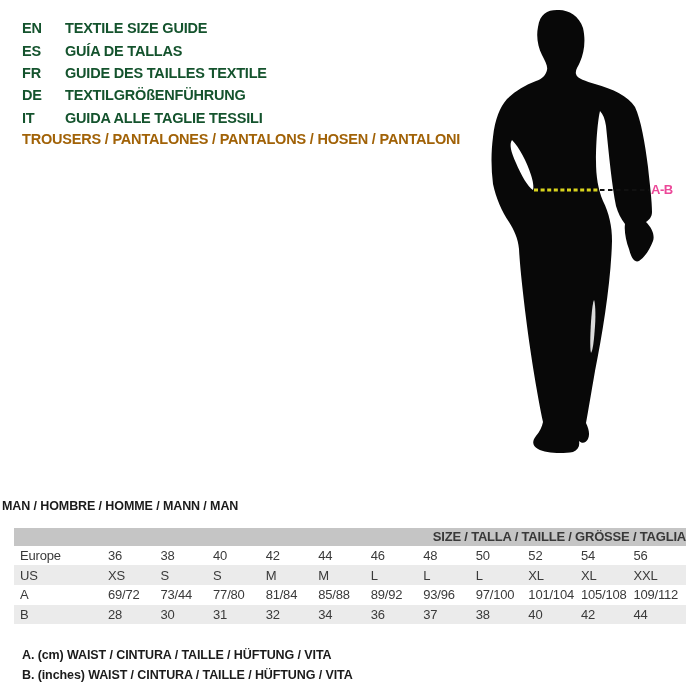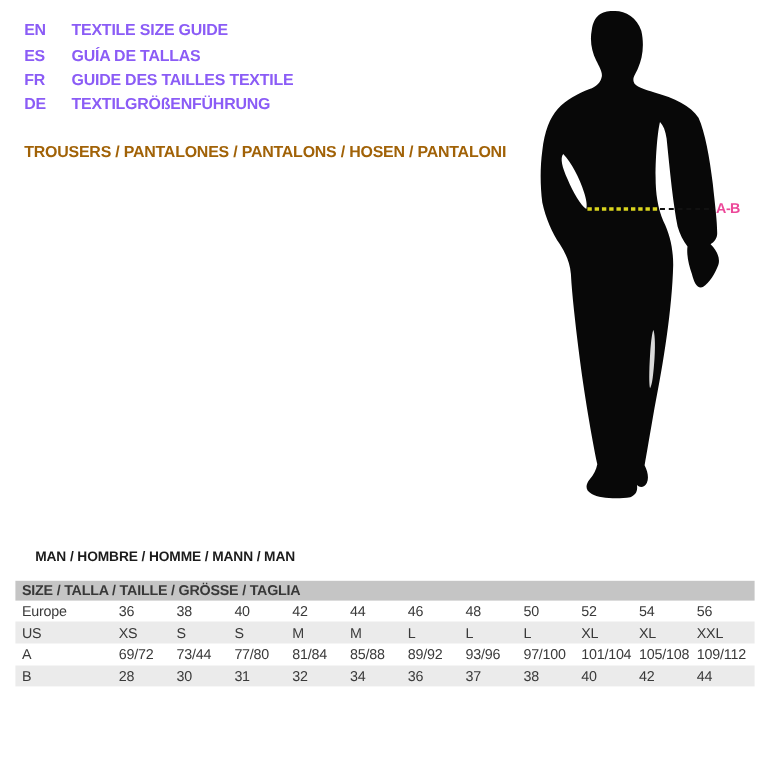--- a/index.html
+++ b/index.html
@@ -4,40 +4,40 @@
 <style>
   html, body { margin:0; padding:0; overflow:hidden; }
   body {
     width:700px; height:700px; background:#ffffff;
     font-family:"Liberation Sans","DejaVu Sans",sans-serif;
     -webkit-font-smoothing:antialiased;
   }
   .canvas { position:relative; width:700px; height:700px; background:#ffffff; overflow:hidden; }
 
   
-  .lang-block { position:absolute; left:22px; top:17px; color:#8b5cf6; }
+  .lang-block { position:absolute; left:22px; top:17px; color:#14532d; }
   .lang-row { display:flex; height:22.4px; align-items:center;
               font-size:14.5px; font-weight:700; letter-spacing:-0.2px; white-space:nowrap; }
   .lang-code { width:43px; flex:0 0 43px; }
 
   .category-title { position:absolute; left:22px; top:131px; font-size:14.5px;
                     font-weight:700; letter-spacing:-0.2px; color:#a16207; white-space:nowrap; }
 
   
   .figure-svg { position:absolute; left:0; top:0; width:700px; height:700px; pointer-events:none; }
   .ab-label { position:absolute; left:651px; top:182px; font-size:13px; font-weight:700;
               letter-spacing:-0.5px; color:#ec4899; white-space:nowrap; }
 
-  .man-title { position:absolute; left:32px; top:499px; font-size:12.5px; font-weight:700;
+  .man-title { position:absolute; left:2px; top:499px; font-size:12.5px; font-weight:700;
                letter-spacing:-0.1px; color:#1b1b1b; white-space:nowrap; }
 
   
   .size-table { position:absolute; left:14px; top:528px; width:672px; color:#3a3a3a; }
   .thead { height:17.5px; line-height:17.5px; background:#c5c5c5; padding-left:6px;
-           font-size:13px; font-weight:600; letter-spacing:-0.2px; color:#383838; white-space:nowrap; }
+           font-size:13px; font-weight:600; letter-spacing:-0.2px; color:#383838; white-space:nowrap;text-align:right; }
   .trow { display:grid; grid-template-columns:94px repeat(11, 1fr); height:19.7px;
           align-items:center; font-size:13px; letter-spacing:-0.2px; }
   .trow.stripe { background:#ebebeb; }
   .tlabel { padding-left:6px; text-align:left; }
   .tcell { text-align:left; }
 
   .footnotes { position:absolute; left:22px; top:645px; font-size:12.5px; font-weight:700;
                line-height:20px; color:#1b1b1b; white-space:nowrap; letter-spacing:-0.1px; }
 </style>
 </head>
@@ -54,20 +54,24 @@
       <span class="lang-code">ES</span>
       <span class="lang-label">GUÍA DE TALLAS</span>
     </div>
     <div class="lang-row">
       <span class="lang-code">FR</span>
       <span class="lang-label">GUIDE DES TAILLES TEXTILE</span>
     </div>
     <div class="lang-row">
       <span class="lang-code">DE</span>
       <span class="lang-label">TEXTILGRÖßENFÜHRUNG</span>
+    </div>
+    <div class="lang-row">
+      <span class="lang-code">IT</span>
+      <span class="lang-label">GUIDA ALLE TAGLIE TESSILI</span>
     </div>
   </div>
 
   <div class="category-title">TROUSERS / PANTALONES / PANTALONS / HOSEN / PANTALONI</div>
 
   <svg class="figure-svg" viewBox="0 0 700 700" aria-hidden="true">
     <path d="M 557 10
          C 567 9 579 15 583 28
          C 586 41 584 53 580 62
          C 578 67 575 70 576 74
@@ -180,14 +184,18 @@
       <div class="tcell">34</div>
       <div class="tcell">36</div>
       <div class="tcell">37</div>
       <div class="tcell">38</div>
       <div class="tcell">40</div>
       <div class="tcell">42</div>
       <div class="tcell">44</div>
     </div>
   </div>
 
+  <div class="footnotes">
+    <div>A. (cm) WAIST / CINTURA / TAILLE / HÜFTUNG / VITA</div>
+    <div>B. (inches) WAIST / CINTURA / TAILLE / HÜFTUNG / VITA</div>
+  </div>
 
 </div>
 
 </body></html>

